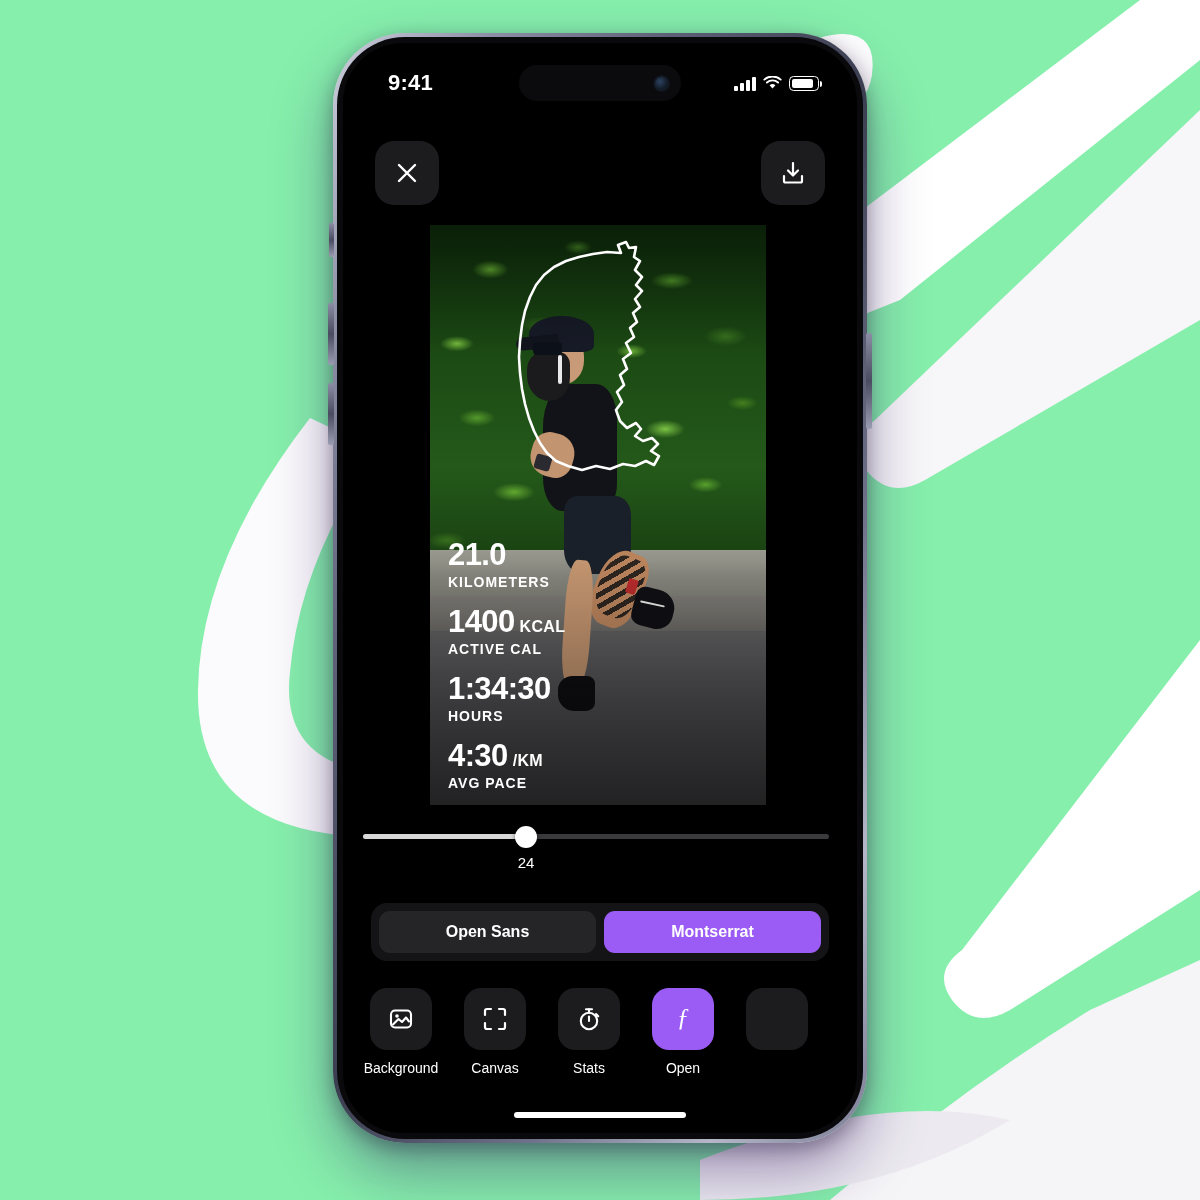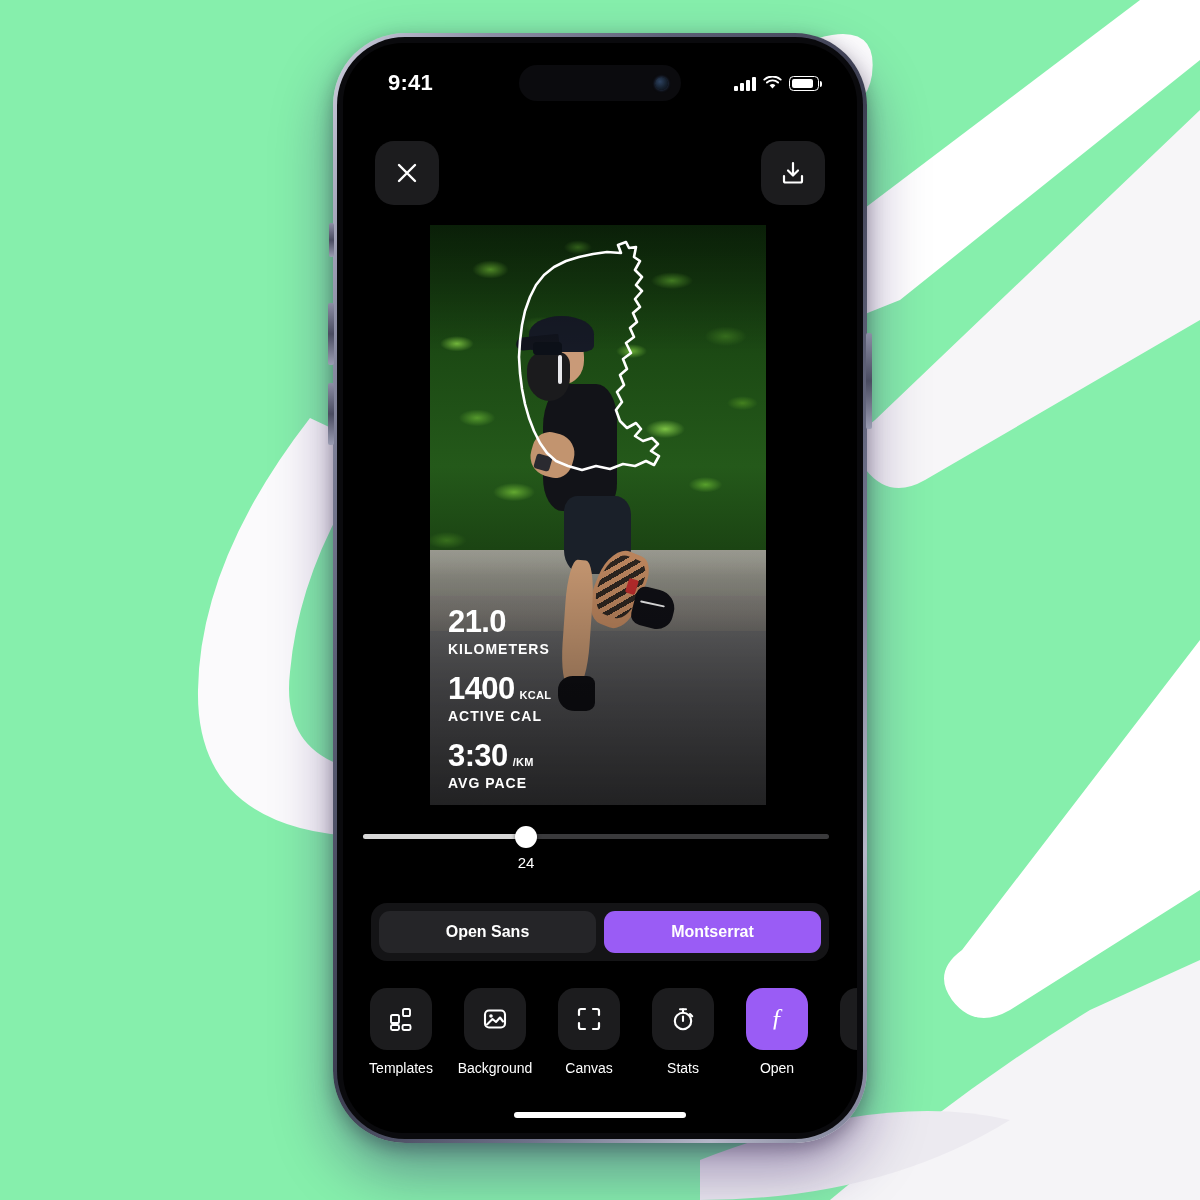--- a/index.html
+++ b/index.html
@@ -196,21 +196,21 @@
   .route-svg { position: absolute; left: 0; top: 0; width: 100%; height: 100%; }
 
   
   .stats-overlay {
     position: absolute; left: 18px; bottom: 14px;
     display: flex; flex-direction: column; gap: 16px;
     color: #fff;
   }
   .stat-row { display: flex; align-items: baseline; gap: 5px; }
   .stat-value { font-size: 31px; font-weight: 800; letter-spacing: -0.6px; line-height: 1; }
-  .stat-unit  { font-size: 11px; font-weight: 700; letter-spacing: .3px; }
+  .stat-unit  { font-size: 16px; font-weight: 700; letter-spacing: .3px; }
   .stat-label { font-size: 14px; font-weight: 700; letter-spacing: 1px; margin-top: 4px; }
 
   
   .slider-zone { position: absolute; left: 20px; right: 28px; top: 791px; }
   .slider-track {
     position: relative; height: 5px; border-radius: 3px; background: #3a3a3c;
   }
   .slider-fill { position: absolute; left: 0; top: 0; height: 100%; width: 35%; background: #d8d8d8; border-radius: 3px; }
   .slider-thumb {
     position: absolute; left: 35%; top: 50%;
@@ -373,21 +373,28 @@
           </div>
           <div class="stat-block">
             <div class="stat-row">
               <span class="stat-value">1400</span>
               <span class="stat-unit">KCAL</span>
             </div>
             <div class="stat-label">ACTIVE CAL</div>
           </div>
           <div class="stat-block">
             <div class="stat-row">
-              <span class="stat-value">3:30</span>
+              <span class="stat-value">1:34:30</span>
+              <span class="stat-unit"></span>
+            </div>
+            <div class="stat-label">HOURS</div>
+          </div>
+          <div class="stat-block">
+            <div class="stat-row">
+              <span class="stat-value">4:30</span>
               <span class="stat-unit">/KM</span>
             </div>
             <div class="stat-label">AVG PACE</div>
           </div>
         </div>
       </div>
 
       <div class="slider-zone">
         <div class="slider-track">
           <div class="slider-fill"></div>
@@ -396,31 +403,20 @@
         <div class="slider-value">24</div>
       </div>
 
       <div class="font-panel">
         <div class="font-chip">Open Sans</div>
         <div class="font-chip active">Montserrat</div>
       </div>
 
       <div class="toolbar">
 
-        <div class="tool">
-          <div class="tool-icon">
-            <svg width="26" height="26" viewBox="0 0 26 26">
-              <rect x="3" y="9" width="8" height="8" rx="1.6" stroke="#fff" stroke-width="1.9" fill="none"></rect>
-              <rect x="3" y="19" width="8" height="5" rx="1.4" stroke="#fff" stroke-width="1.9" fill="none"></rect>
-              <rect x="14.5" y="19" width="8" height="5" rx="1.4" stroke="#fff" stroke-width="1.9" fill="none"></rect>
-              <rect x="15" y="3" width="7" height="7" rx="1.6" stroke="#fff" stroke-width="1.9" fill="none"></rect>
-            </svg>
-          </div>
-          <div class="tool-label">Templates</div>
-        </div>
 
         <div class="tool">
           <div class="tool-icon">
             <svg width="26" height="26" viewBox="0 0 26 26">
               <rect x="3" y="4.5" width="20" height="17" rx="4" stroke="#fff" stroke-width="2.1" fill="none"></rect>
               <circle cx="9" cy="10" r="1.8" fill="#fff"></circle>
               <path d="M5 18.5 L10.5 13 L14 16 L18 11.5 L21 15.5" stroke="#fff" stroke-width="2.1" fill="none" stroke-linecap="round" stroke-linejoin="round"></path>
             </svg>
           </div>
           <div class="tool-label">Background</div>

